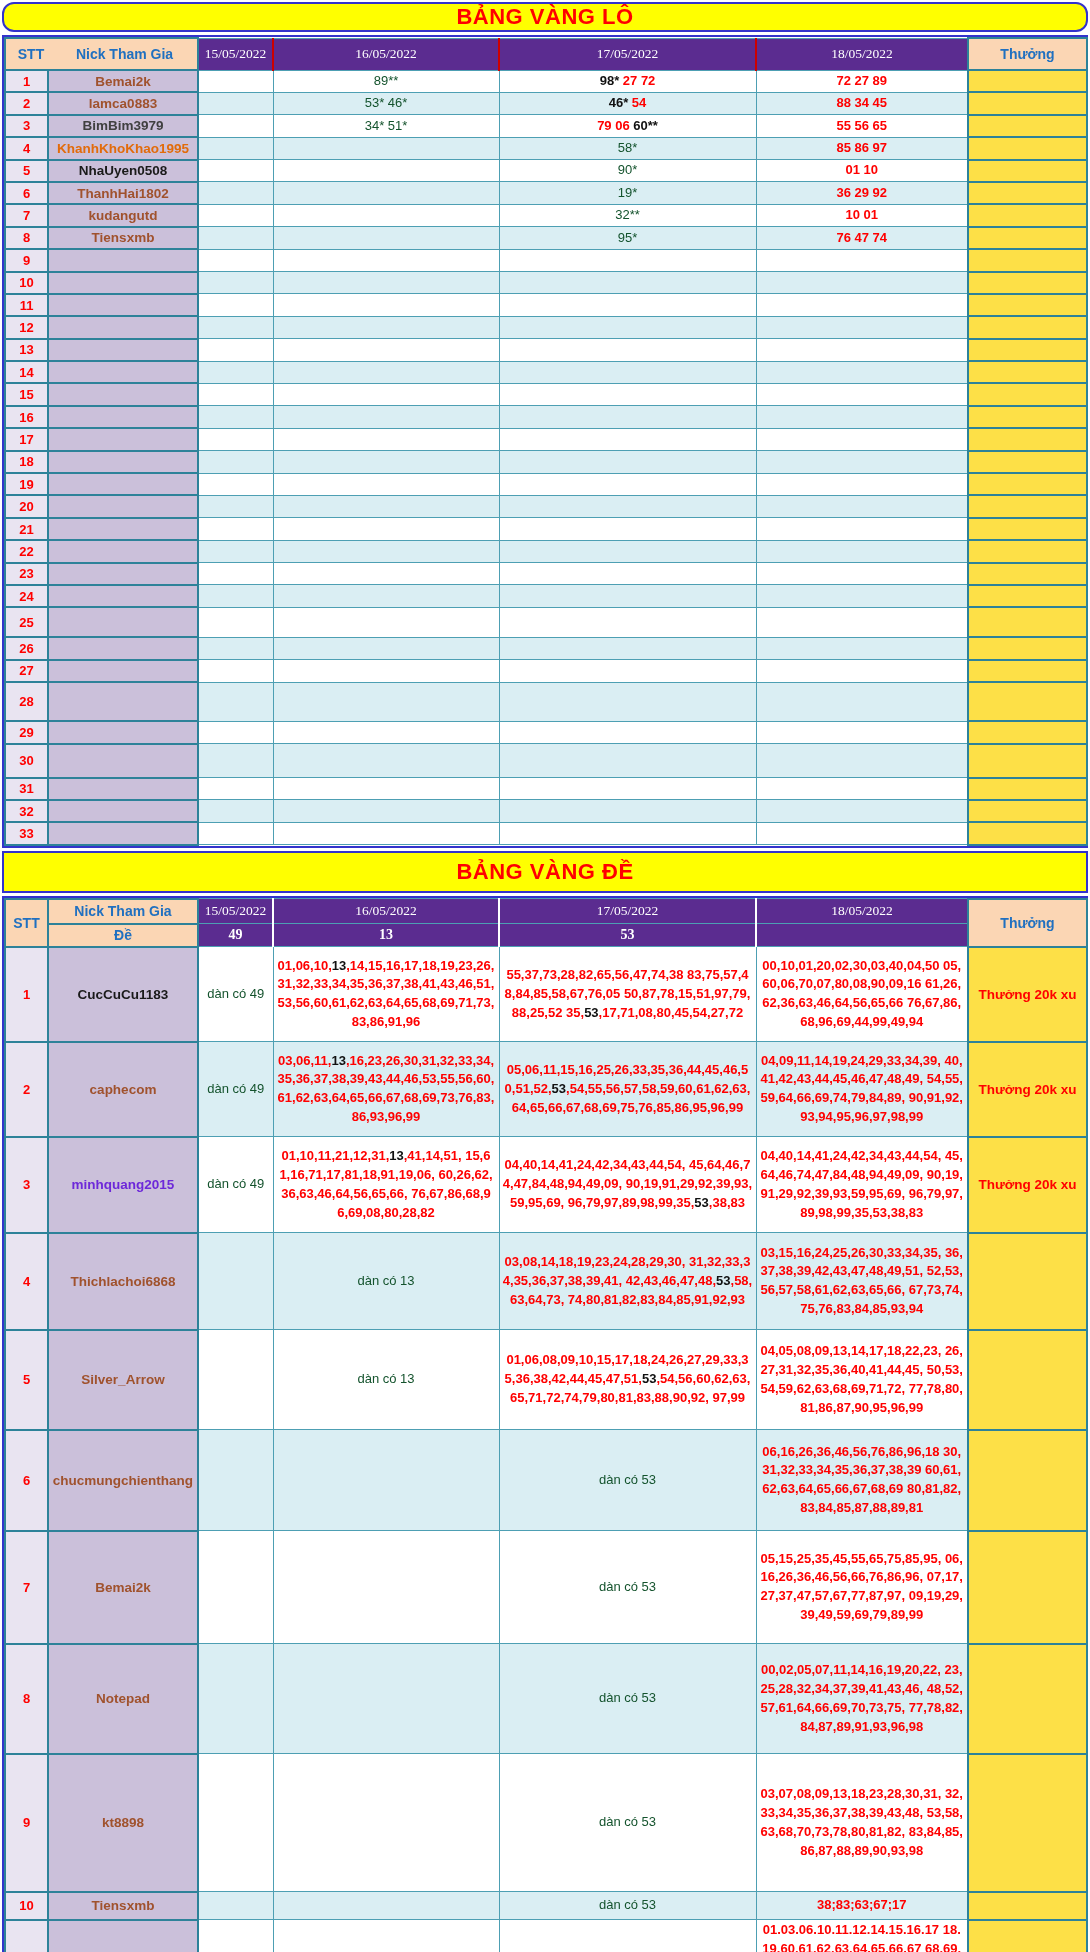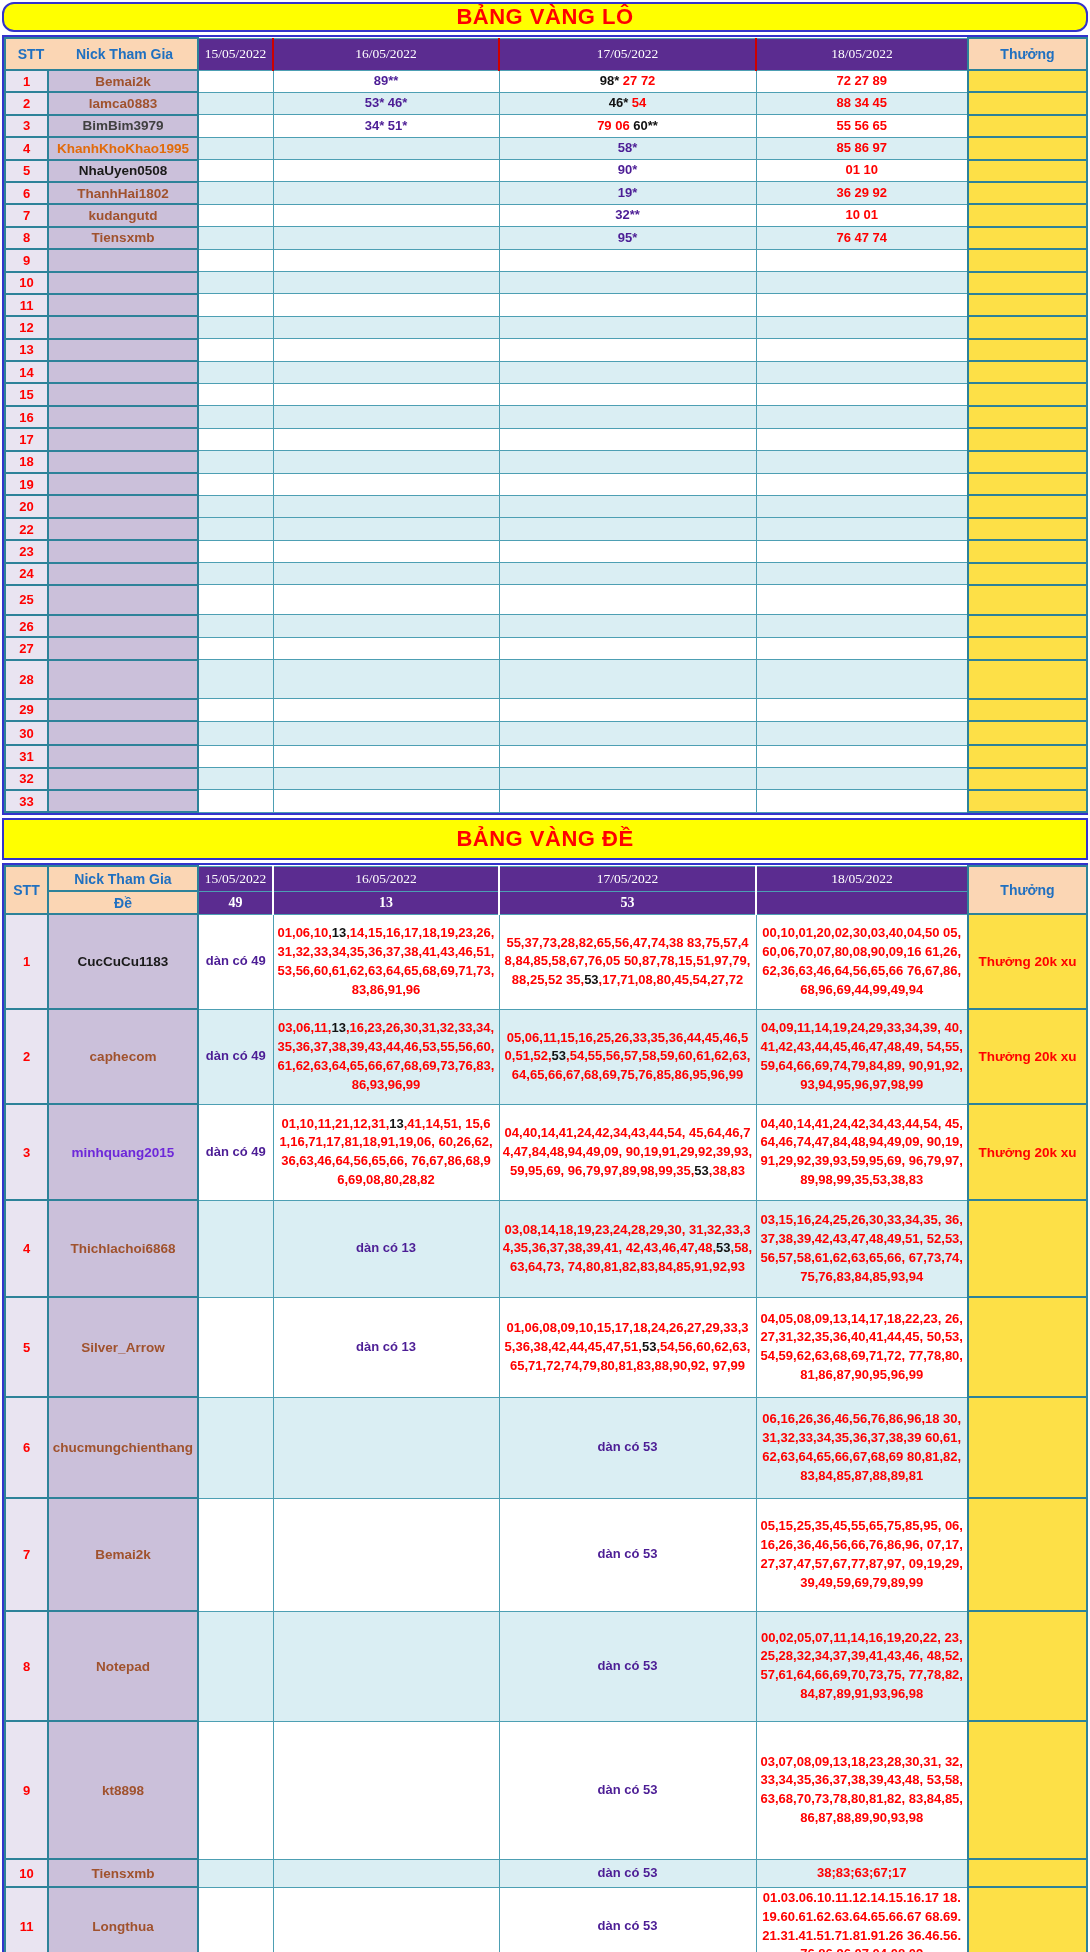--- a/index.html
+++ b/index.html
@@ -23,21 +23,21 @@
   .sn .s2{flex:1;text-align:center;}
   
   td.stt{background:#E9E4F1;color:#FF0000;font-weight:bold;font-size:13px;border:2px solid #2D8299;}
   td.nick{background:#CBC0DA;font-weight:bold;font-size:13.5px;border:2px solid #2D8299;word-break:break-all;}
   td.reward{background:#fde047;color:#FF0000;font-weight:bold;font-size:13.5px;border:2px solid #2D8299;}
   td.dc{font-size:13px;line-height:1.45;}
   tr.even td.dc{background:#DAEEF3;}
   tr.odd td.dc{background:#ffffff;}
   td.dc.num{color:#FF0000;font-weight:bold;word-break:break-all;padding:1px 3px;}
   td.dc.num .blk{color:#111111;}
-  td.dc.txt{color:#4c1d95;font-weight:bold;}
+  td.dc.txt{color:#14532d;font-weight:normal;}
 </style>
 </head>
 <body>
 
 <div class="wrap">
 
   <div class="title title-lo">BẢNG VÀNG LÔ</div>
 
   <div class="tblwrap">
     <table class="t1">
@@ -239,20 +239,29 @@
           </tr>
           <tr class="even" style="height: 22.4px;">
             <td class="stt">20</td>
             <td class="nick"></td>
             <td class="dc"></td>
             <td class="dc"></td>
             <td class="dc"></td>
             <td class="dc"></td>
             <td class="reward"></td>
           </tr>
+          <tr class="odd" style="height: 22.4px;">
+            <td class="stt">21</td>
+            <td class="nick"></td>
+            <td class="dc"></td>
+            <td class="dc"></td>
+            <td class="dc"></td>
+            <td class="dc"></td>
+            <td class="reward"></td>
+          </tr>
           <tr class="even" style="height: 22.4px;">
             <td class="stt">22</td>
             <td class="nick"></td>
             <td class="dc"></td>
             <td class="dc"></td>
             <td class="dc"></td>
             <td class="dc"></td>
             <td class="reward"></td>
           </tr>
           <tr class="odd" style="height: 22.4px;">
@@ -311,21 +320,21 @@
           </tr>
           <tr class="odd" style="height: 22.4px;">
             <td class="stt">29</td>
             <td class="nick"></td>
             <td class="dc"></td>
             <td class="dc"></td>
             <td class="dc"></td>
             <td class="dc"></td>
             <td class="reward"></td>
           </tr>
-          <tr class="even" style="height: 24px; border-radius: 7px;">
+          <tr class="even" style="height: 34px; border-radius: 7px;">
             <td class="stt">30</td>
             <td class="nick"></td>
             <td class="dc"></td>
             <td class="dc"></td>
             <td class="dc"></td>
             <td class="dc"></td>
             <td class="reward"></td>
           </tr>
           <tr class="odd" style="height: 22.4px;">
             <td class="stt">31</td>

